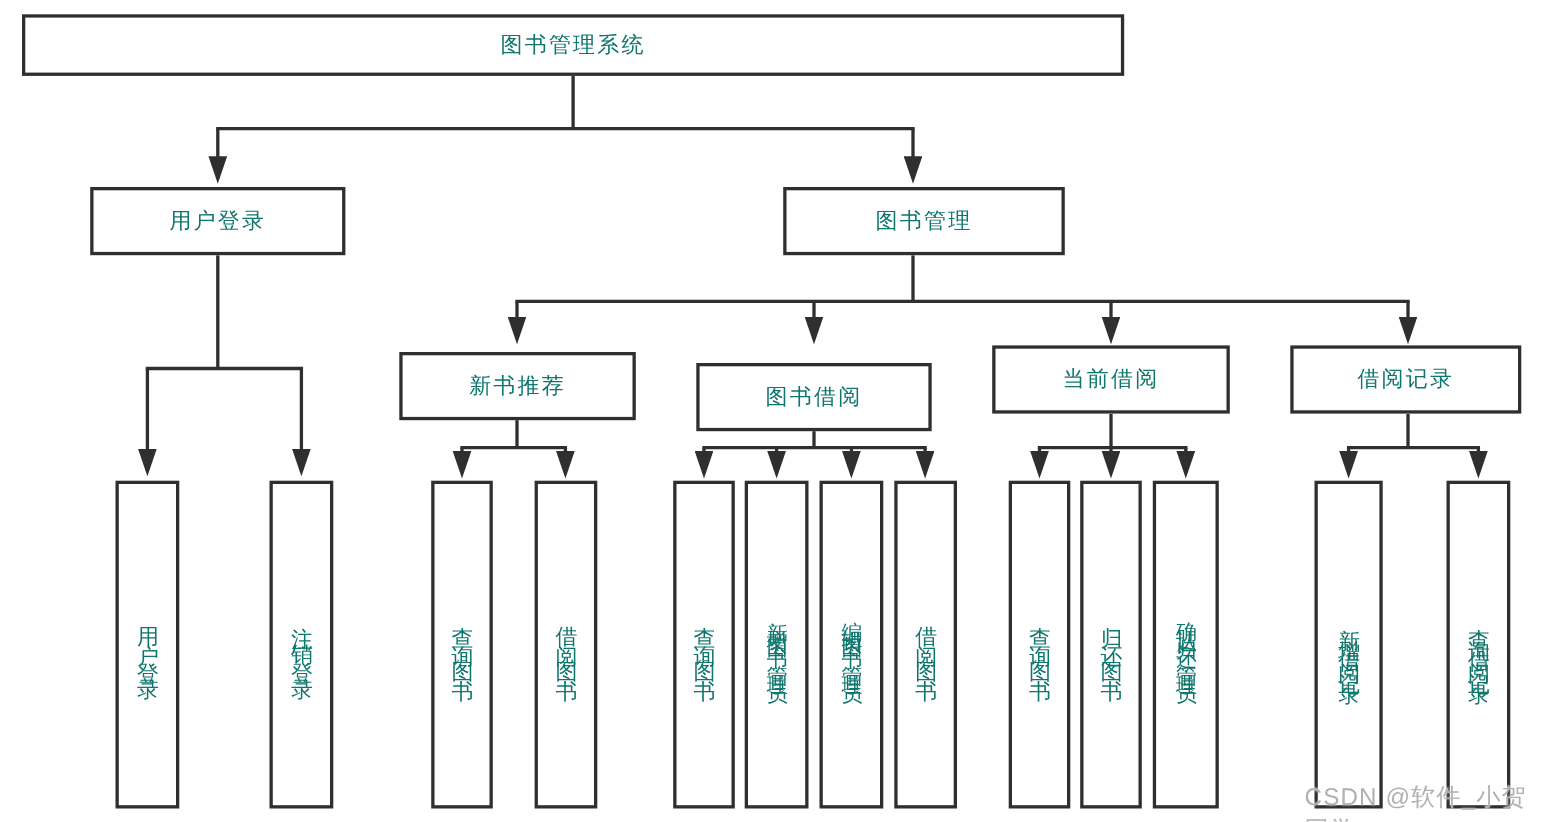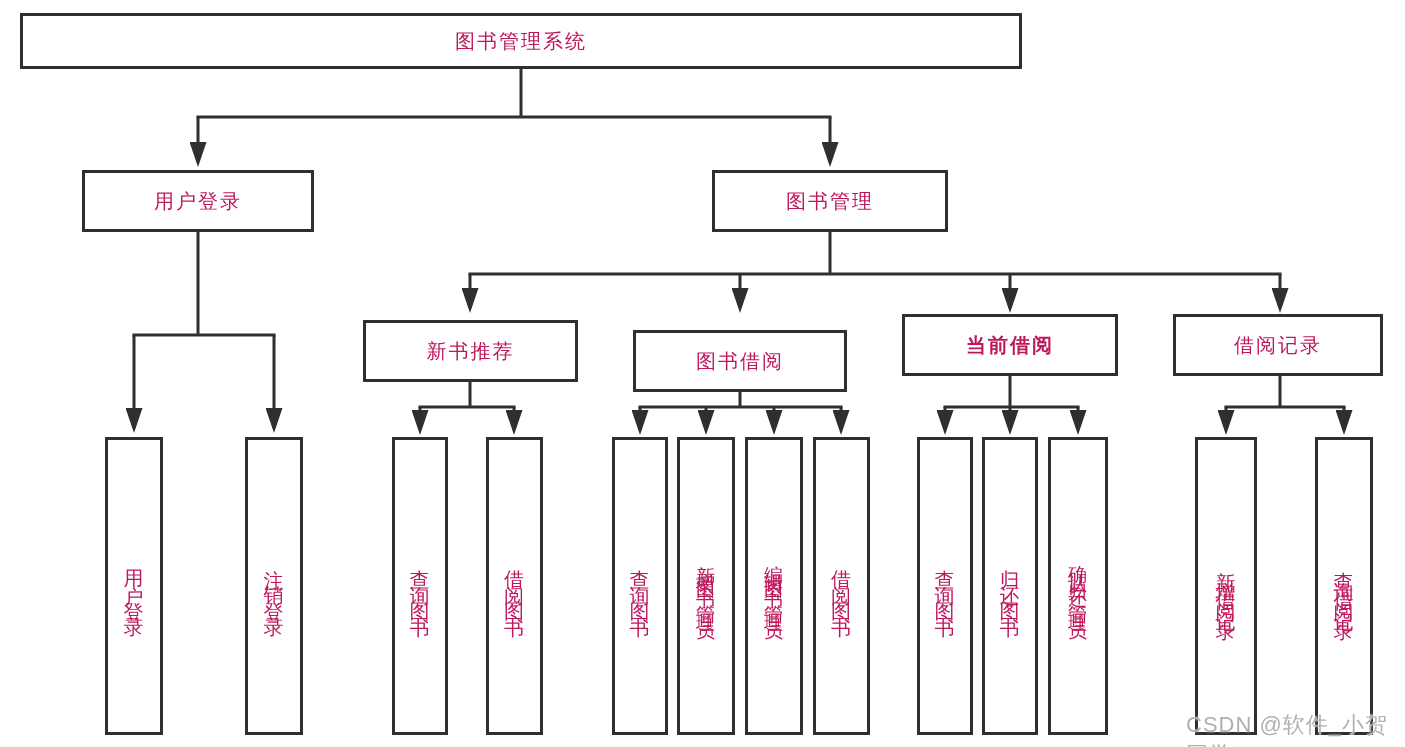--- a/index.html
+++ b/index.html
@@ -5,21 +5,21 @@
   html,body{margin:0;padding:0;background:#ffffff;}
   .canvas{
     position:relative;width:1405px;height:747px;background:#ffffff;overflow:hidden;
     font-family:"Liberation Sans","DejaVu Sans",sans-serif;
   }
   svg.connectors{position:absolute;left:0;top:0;pointer-events:none;}
   svg.connectors path{stroke:#2f2f2f;stroke-width:3;fill:none;}
   .box{
     position:absolute;box-sizing:border-box;border:3px solid #2f2f2f;background:#ffffff;
     display:flex;align-items:center;justify-content:center;
-    color:#be185d;font-size:20px;line-height:1;white-space:nowrap;
+    color:#0f766e;font-size:20px;line-height:1;white-space:nowrap;
   }
   .box.h{letter-spacing:2px;}
   .box.v{writing-mode:vertical-rl;text-orientation:mixed;}
   .ls-4{letter-spacing:16px;}
   .ls-6{letter-spacing:10px;}
   .ls-9{letter-spacing:8px;font-size:19px;}
   .watermark{
     position:absolute;left:1186px;top:710px;
     color:#b0b0b0;font-size:22px;letter-spacing:1px;
     text-shadow:0 0 2px #ffffff;
@@ -92,31 +92,31 @@
     </g>
   </svg>
 
   <div class="box h" style="left:20px;top:13px;width:1002px;height:56px;">
     <span>图书管理系统</span>
   </div>
 
   <div class="box h" style="left:82px;top:170px;width:232px;height:62px;">
     <span>用户登录</span>
   </div>
-  <div class="box h" style="left:712px;top:170px;width:236px;height:62px;">
+  <div class="box h" style="left:712px;top:170px;width:256px;height:62px;">
     <span>图书管理</span>
   </div>
 
   <div class="box h" style="left:363px;top:320px;width:215px;height:62px;font-family:Liberation Serif, serif;">
     <span>新书推荐</span>
   </div>
   <div class="box h" style="left:633px;top:314px;width:214px;height:62px;margin-top:16px;">
     <span>图书借阅</span>
   </div>
-  <div class="box h" style="left:902px;top:314px;width:216px;height:62px;font-weight:bold;">
+  <div class="box h" style="left:902px;top:314px;width:216px;height:62px;">
     <span>当前借阅</span>
   </div>
   <div class="box h" style="left:1173px;top:314px;width:210px;height:62px;">
     <span>借阅记录</span>
   </div>
 
   <div class="box v ls-4" style="left:105px;top:437px;width:58px;height:298px;">
     <span>用户登录</span>
   </div>
   <div class="box v ls-4" style="left:245px;top:437px;width:58px;height:298px;">

